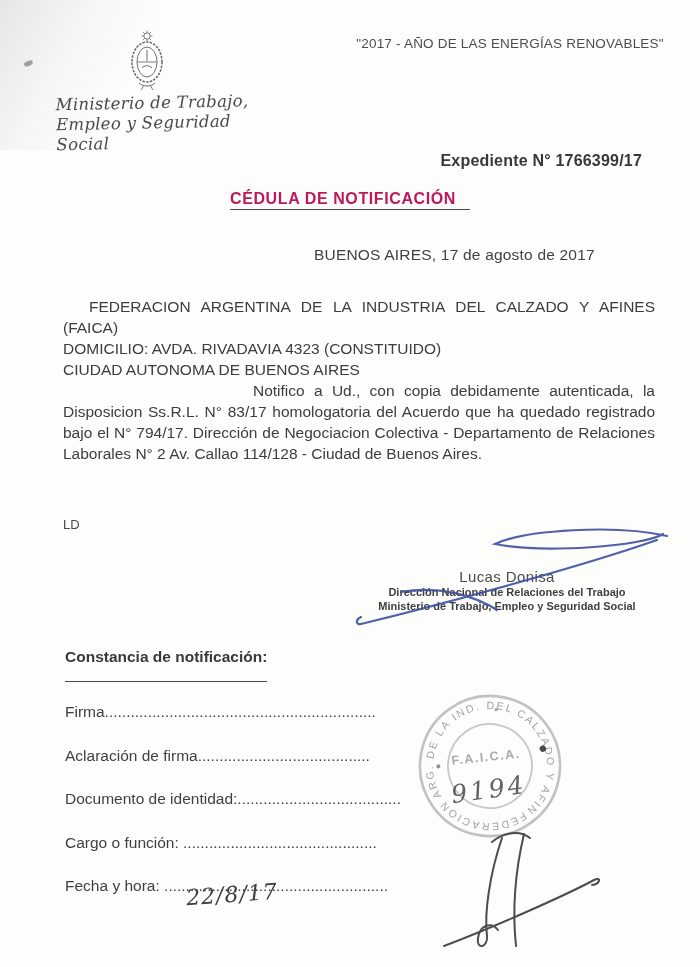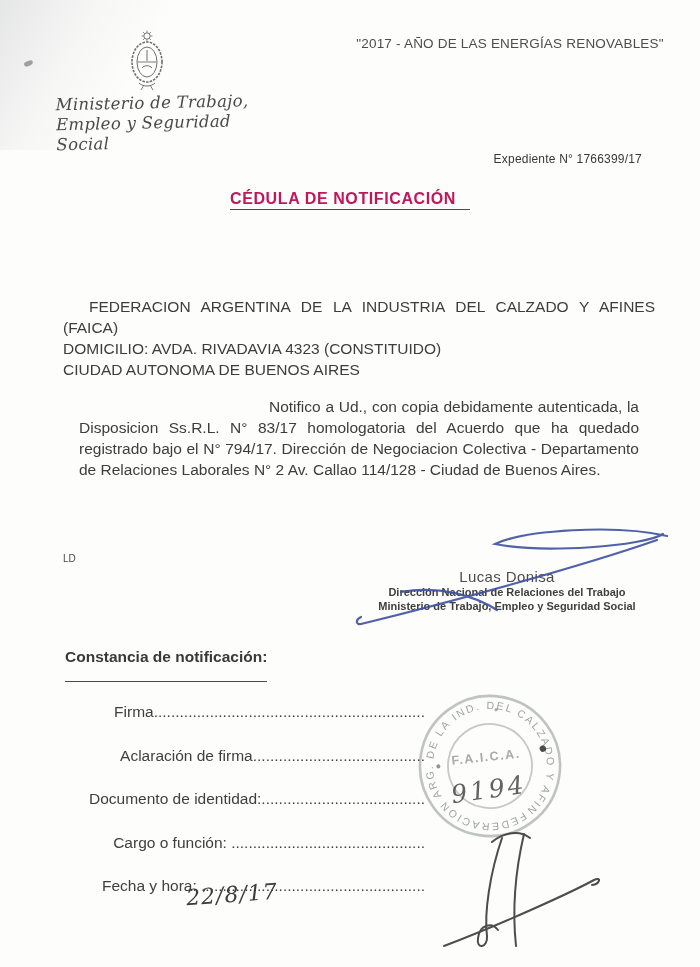--- a/index.html
+++ b/index.html
@@ -29,57 +29,57 @@
   }
   .crest{position:absolute;top:28px;left:124px;}
   .ministry-script{
     position:absolute;top:93px;left:56px;width:220px;
     font-family:"DejaVu Serif",serif;font-style:italic;
     font-size:16.5px;line-height:20px;color:#4a4a4a;
     transform:rotate(-1.2deg);letter-spacing:.3px;
   }
   .expediente{
     position:absolute;top:152px;right:58px;
-    font-size:12px;font-weight:400;color:#383838;letter-spacing:.2px;
+    font-size:16px;font-weight:700;color:#383838;letter-spacing:.2px;
   }
   .doc-title{
     position:absolute;top:190px;left:0;right:0;text-align:center;
     font-size:16px;font-weight:bold;letter-spacing:.6px;color:#be185d;
   }
   .doc-title .u{border-bottom:1.6px solid #4a4a4a;padding-bottom:2px;padding-right:14px;}
   .dateline{
     position:absolute;top:246px;left:314px;
     font-size:15.5px;color:#424242;letter-spacing:.2px;
   }
   
   .textblock{
     position:absolute;top:296px;left:63px;width:592px;
     font-size:15.5px;line-height:21px;color:#3d3d3d;
   }
   .spread{text-align:justify;text-align-last:justify;margin-left:26px;}
-  .bodypara{text-align:justify;text-indent:190px;margin:16px;}
+  .bodypara{text-align:justify;text-indent:190px;margin:0;}
   .closing{
     position:absolute;top:482px;right:46px;
     font-size:15.5px;font-weight:bold;color:#3a3a3a;letter-spacing:.2px;
   }
-  .initials{position:absolute;top:517px;left:63px;font-size:10px;color:#4a4a4a;margin-top:36px;}
+  .initials{position:absolute;top:517px;left:63px;font-size:13px;color:#4a4a4a;}
   
   .signer{
     position:absolute;top:568px;left:348px;width:318px;text-align:center;
   }
   .signer-name{font-size:15px;color:#4c4c4c;letter-spacing:.4px;}
   .signer-title{font-size:11px;font-weight:bold;color:#3f3f3f;line-height:14px;}
   .sig-blue{position:absolute;top:522px;left:343px;width:332px;height:112px;z-index:5;}
   
   .constancia-heading{
     position:absolute;top:648px;left:65px;
     font-size:15.5px;font-weight:bold;color:#393939;
   }
   .constancia-heading .u{border-bottom:1.6px solid #4a4a4a;padding-bottom:16px;}
-  .fields{position:absolute;top:703px;left:65px;width:360px;font-size:15.5px;color:#3f3f3f;text-align:right;}
+  .fields{position:absolute;top:703px;left:65px;width:360px;font-size:15.5px;color:#3f3f3f;}
   .field-row{margin-bottom:25.5px;white-space:nowrap;}
   .hand{
     font-family:"DejaVu Serif",serif;font-style:italic;color:#3e3e3e;
   }
   .hand-date{
     position:absolute;top:882px;left:186px;font-size:22px;
     transform:rotate(-4deg);letter-spacing:1px;z-index:6;
   }
   
   .stamp{position:absolute;top:686px;left:410px;width:160px;height:160px;z-index:4;}
@@ -127,20 +127,21 @@
     <div>Empleo y Seguridad Social</div>
   </div>
   <div class="motto">"2017 - AÑO DE LAS ENERGÍAS RENOVABLES"</div>
 
   <div class="expediente">Expediente N° 1766399/17</div>
 
   <div class="doc-title">
     <span class="u">CÉDULA DE NOTIFICACIÓN</span>
   </div>
 
+  <div class="dateline">BUENOS AIRES, 17 de agosto de 2017</div>
 
   <div class="textblock">
     <div class="spread">FEDERACION ARGENTINA DE LA INDUSTRIA DEL CALZADO Y AFINES</div>
     <div>(FAICA)</div>
     <div>DOMICILIO: AVDA. RIVADAVIA 4323 (CONSTITUIDO)</div>
     <div>CIUDAD AUTONOMA DE BUENOS AIRES</div>
     <p class="bodypara">Notifico a Ud., con copia debidamente autenticada, la Disposicion Ss.R.L. N° 83/17 homologatoria del Acuerdo que ha quedado registrado bajo el N° 794/17. Dirección de Negociacion Colectiva - Departamento de Relaciones Laborales N° 2 Av. Callao 114/128 - Ciudad de Buenos Aires.</p>
   </div>
 
   <div class="initials">LD</div>

